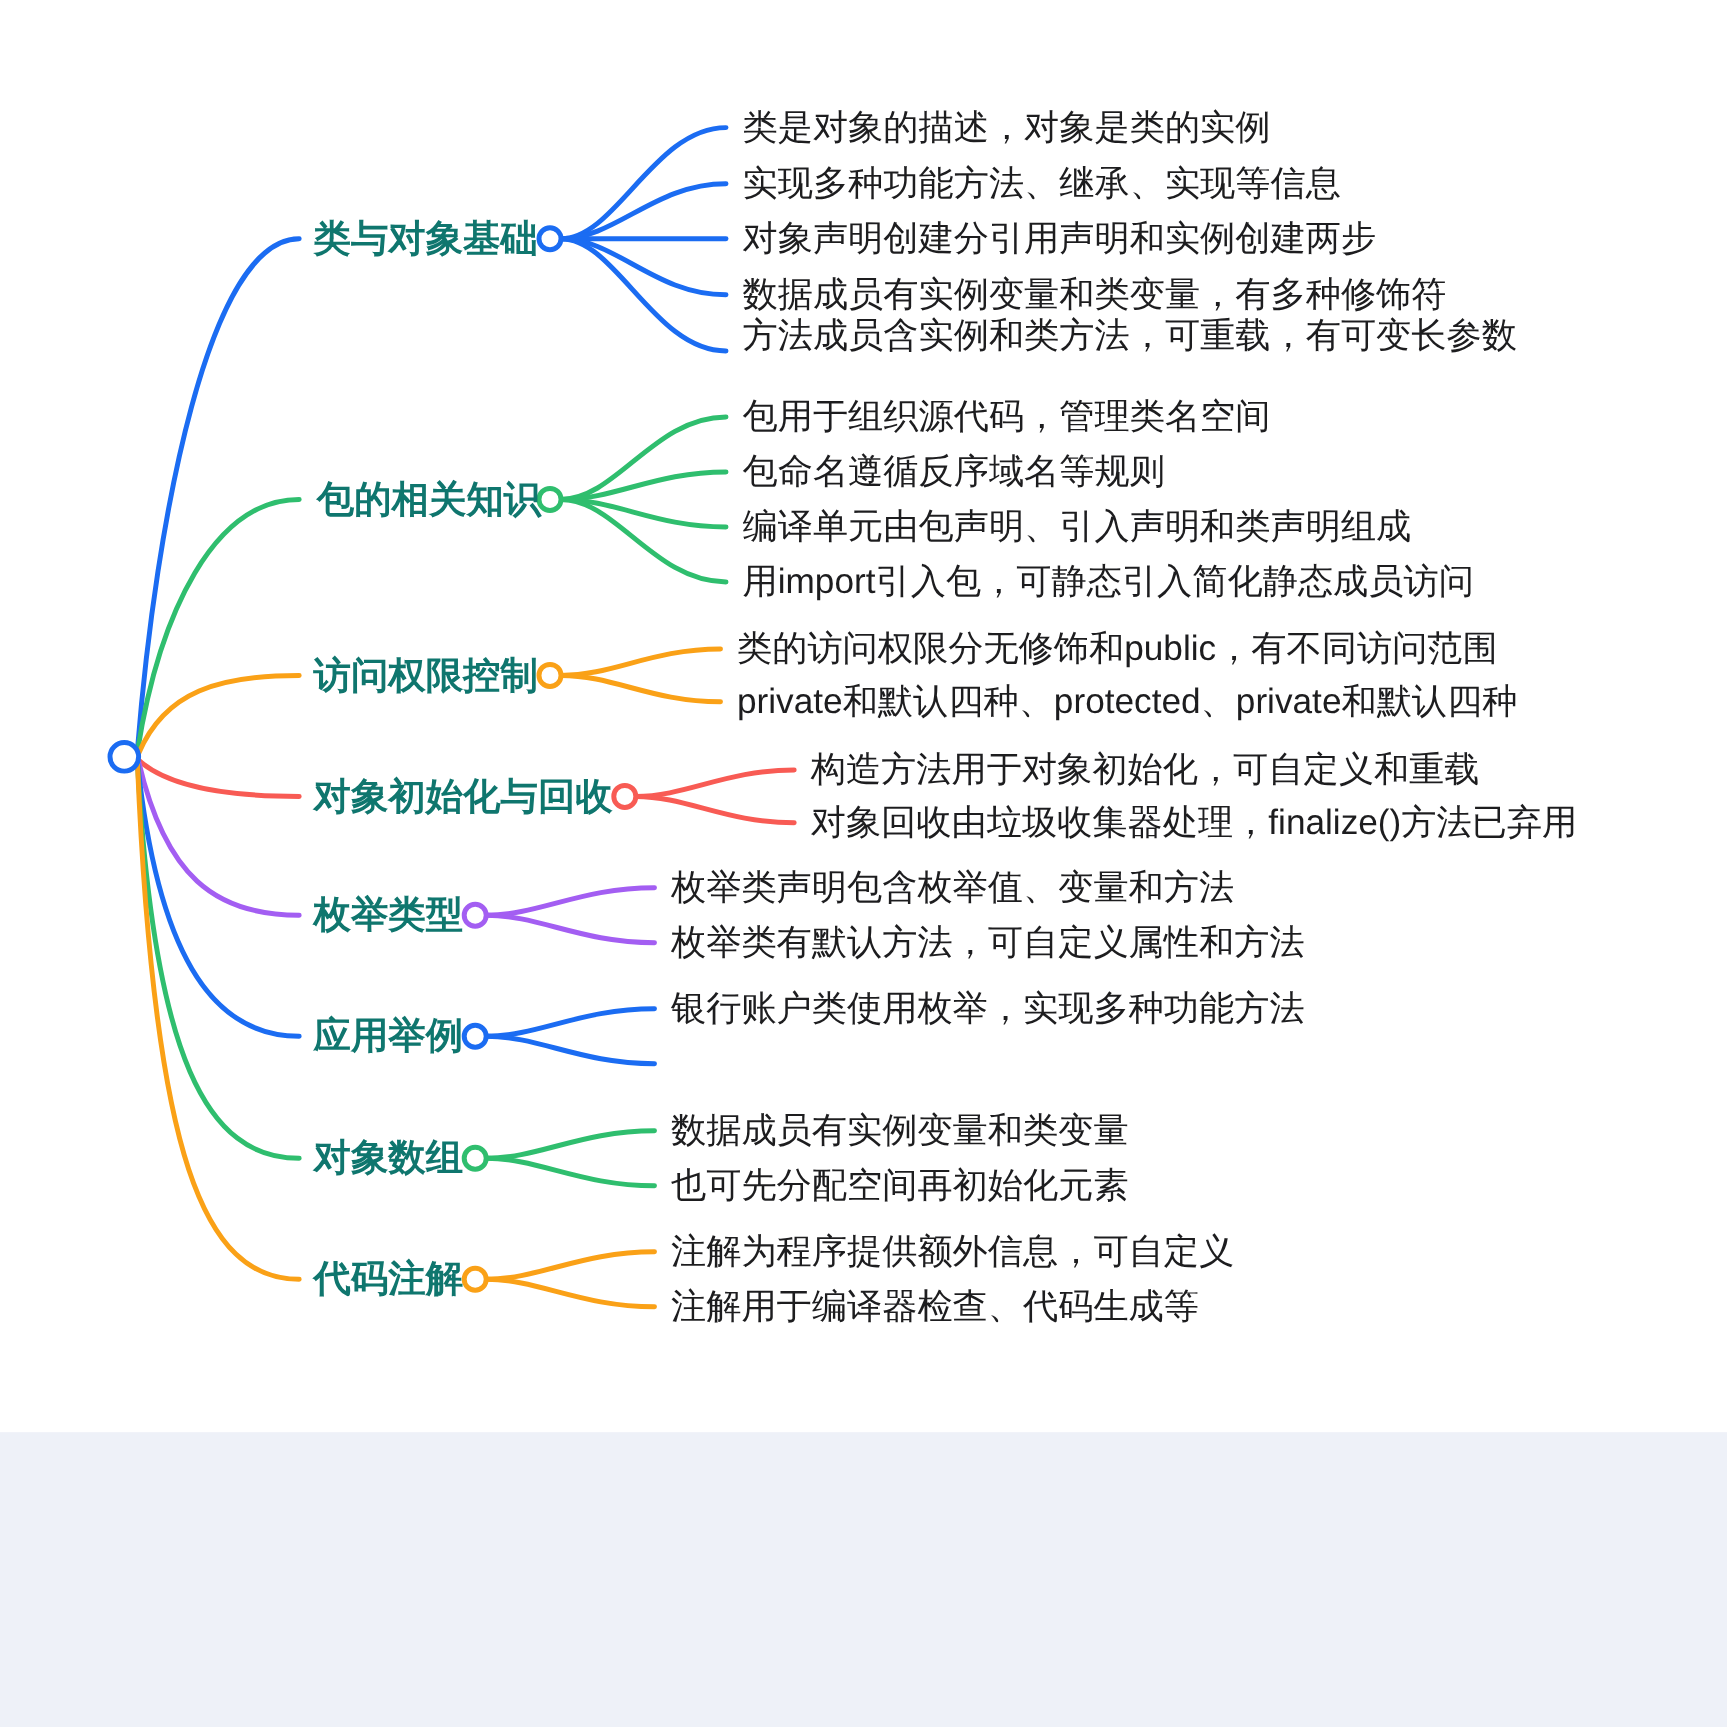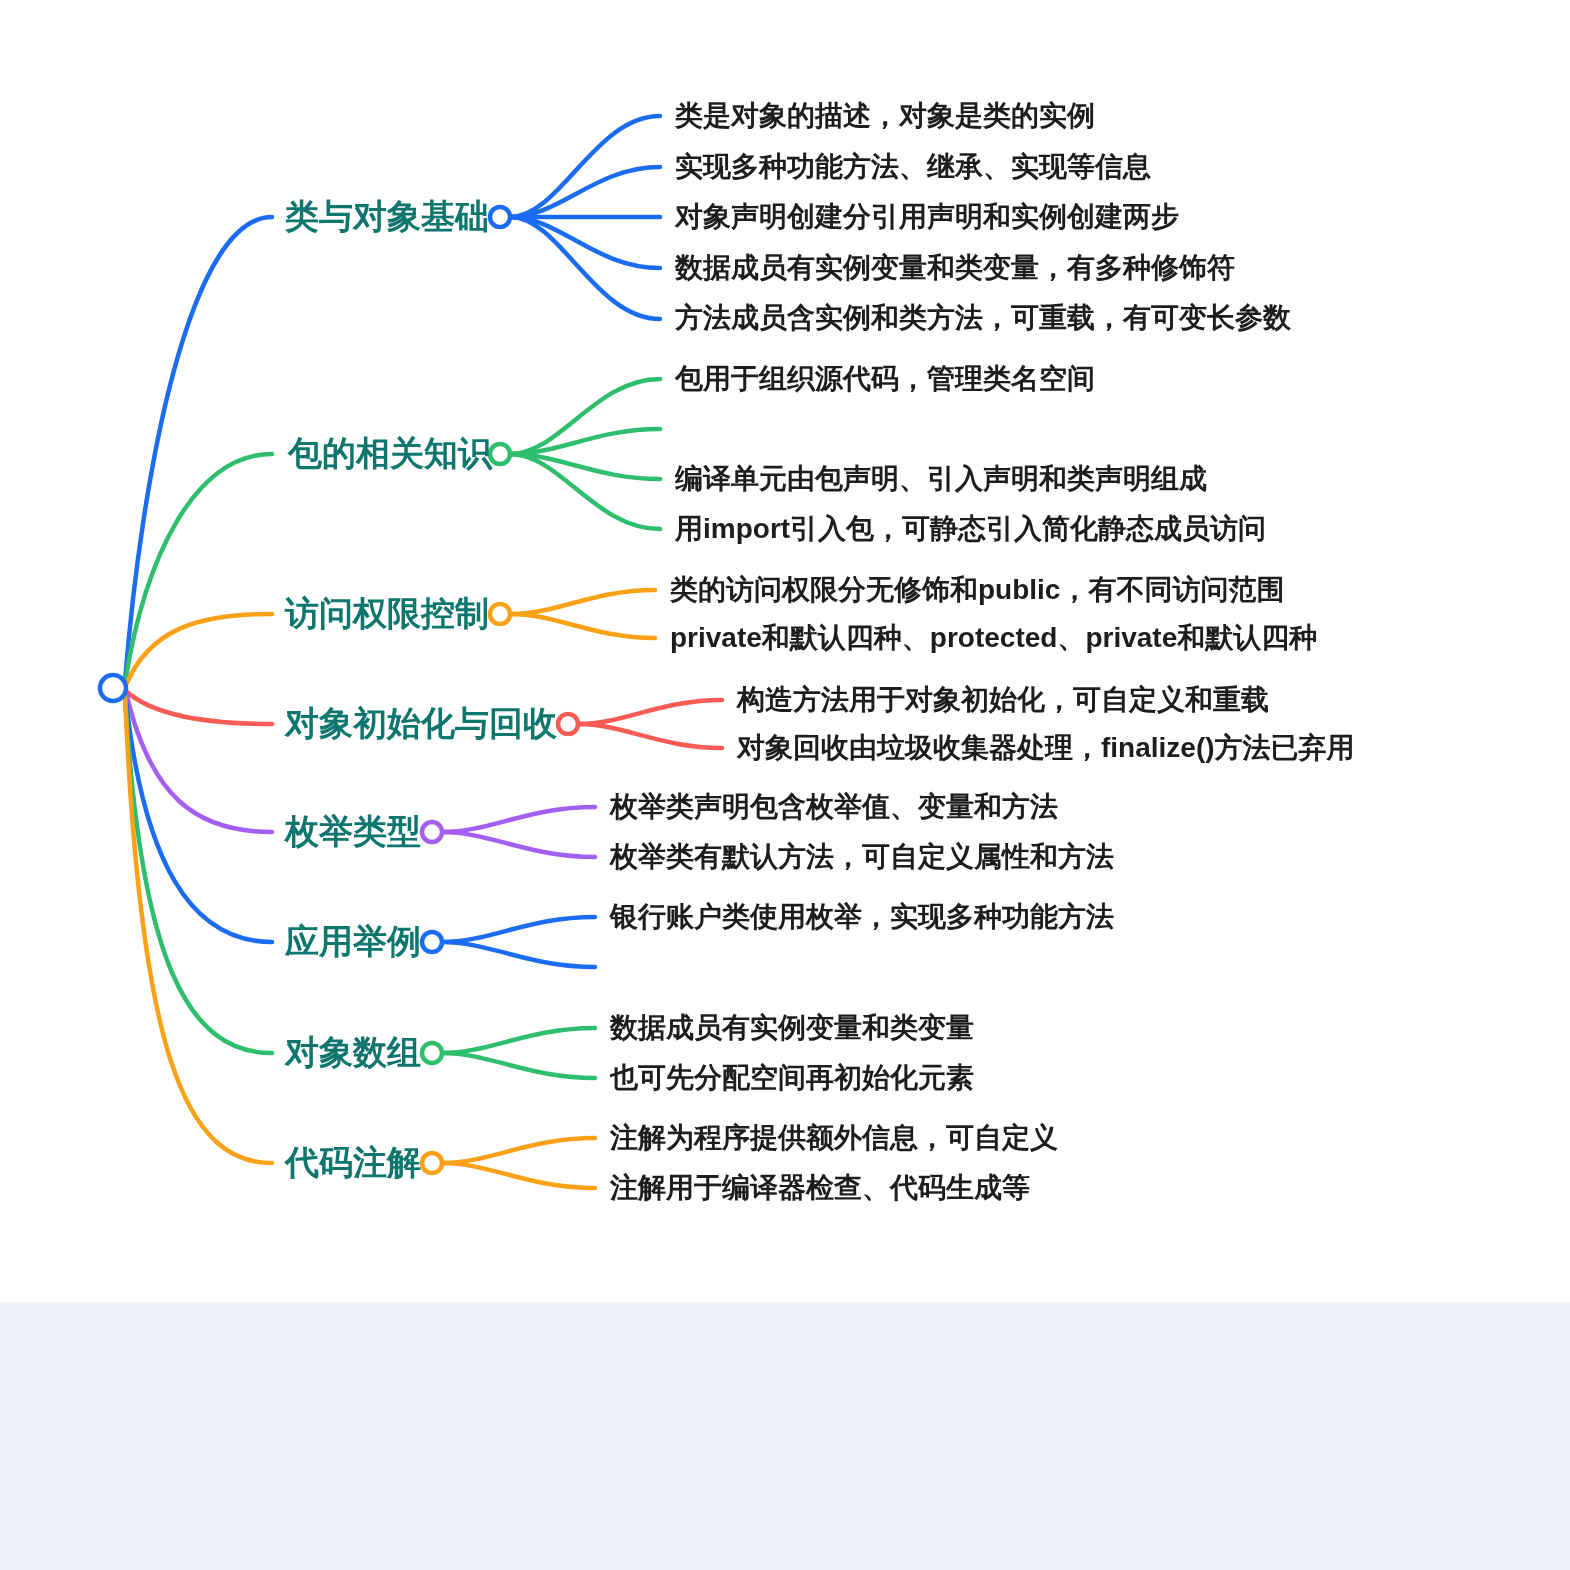--- a/index.html
+++ b/index.html
@@ -9,21 +9,21 @@
     overflow:hidden;
   }
   .stage{position:absolute;left:0;top:0;width:1570px;height:1302px;}
   .links-svg{position:absolute;left:0;top:0;}
   .blabel{
     position:absolute;transform:translateY(-50%);
     font-size:34px;font-weight:700;color:#0f766e;white-space:nowrap;
   }
   .leaf{
     position:absolute;transform:translateY(-50%);
-    font-size:28px;font-weight:700;color:#1d1d1f;white-space:nowrap;text-align:center;
+    font-size:32px;font-weight:400;color:#1d1d1f;white-space:nowrap;text-align:center;
   }
   .footer{
     position:absolute;left:0;top:1302px;width:1570px;height:268px;
     background:#eef1f8;
   }
 </style>
 </head>
 <body>
 
 <div class="stage">
@@ -87,23 +87,24 @@
   <div class="blabel" style="left:285px;top:724px">对象初始化与回收</div>
   <div class="blabel" style="left:285px;top:832px">枚举类型</div>
   <div class="blabel" style="left:285px;top:942px">应用举例</div>
   <div class="blabel" style="left:285px;top:1053px">对象数组</div>
   <div class="blabel" style="left:285px;top:1163px">代码注解</div>
 
   <div class="leaf" style="left:675px;top:116px">类是对象的描述，对象是类的实例</div>
   <div class="leaf" style="left:675px;top:167px">实现多种功能方法、继承、实现等信息</div>
   <div class="leaf" style="left:675px;top:217px">对象声明创建分引用声明和实例创建两步</div>
   <div class="leaf" style="left:675px;top:268px">数据成员有实例变量和类变量，有多种修饰符</div>
-  <div class="leaf" style="left:675px;top:318px">方法成员含实例和类方法，可重载，有可变长参数</div>
+  <div class="leaf" style="left:675px;top:305px">方法成员含实例和类方法，可重载，有可变长参数</div>
 
   <div class="leaf" style="left:675px;top:379px">包用于组织源代码，管理类名空间</div>
+  <div class="leaf" style="left:675px;top:429px">包命名遵循反序域名等规则</div>
   <div class="leaf" style="left:675px;top:479px">编译单元由包声明、引入声明和类声明组成</div>
   <div class="leaf" style="left:675px;top:529px">用import引入包，可静态引入简化静态成员访问</div>
 
   <div class="leaf" style="left:670px;top:590px">类的访问权限分无修饰和public，有不同访问范围</div>
   <div class="leaf" style="left:670px;top:638px">private和默认四种、protected、private和默认四种</div>
 
   <div class="leaf" style="left:737px;top:700px">构造方法用于对象初始化，可自定义和重载</div>
   <div class="leaf" style="left:737px;top:748px">对象回收由垃圾收集器处理，finalize()方法已弃用</div>
 
   <div class="leaf" style="left:610px;top:807px">枚举类声明包含枚举值、变量和方法</div>

